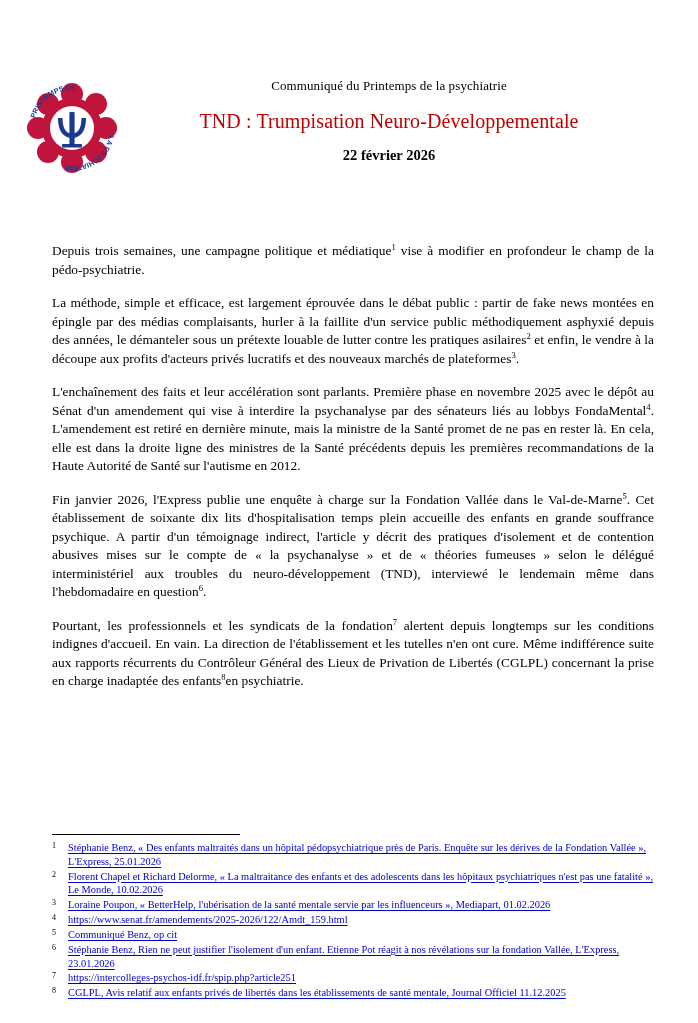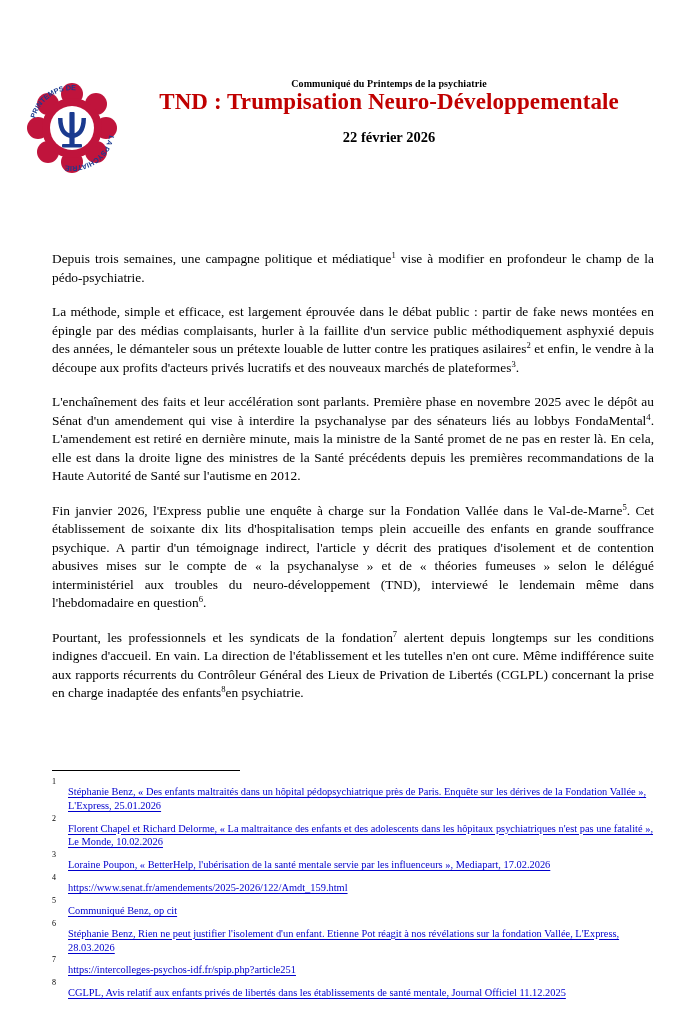--- a/index.html
+++ b/index.html
@@ -37,45 +37,45 @@
     top: 82px;
     width: 92px;
     height: 92px;
   }
   .logo svg { display: block; }
 
   .title-block {
     text-align: center;
   }
   .comm-title {
-    font-size: 10px;
-    font-weight: bold;
+    font-size: 13px;
+    font-weight: normal;
     letter-spacing: 0.1px;
-    margin: 0 0 0 0;
+    margin: 0 0 16px 0;
     color: #000;
   }
   .main-title {
-    font-size: 23px;
-    font-weight: bold;
+    font-size: 20px;
+    font-weight: normal;
     color: #c00000;
     margin: 0 0 14px 0;
     letter-spacing: 0.1px;
   }
   .doc-date {
     font-size: 14.5px;
     font-weight: bold;
     margin: 0;
   }
 
   
   .body-text {
     padding: 26px 44px 0 52px;
   }
   .body-text p {
-    margin: 16px 0 15px 0;
+    margin: 8px 0 15px 0;
     text-align: justify;
     font-size: 13.4px;
     line-height: 1.38;
     text-indent: 0;
   }
   sup {
     font-size: 8.6px;
     vertical-align: super;
     line-height: 0;
   }
@@ -105,21 +105,20 @@
     flex: 0 0 16px;
     font-size: 8px;
     vertical-align: super;
     padding-top: 0px;
   }
   .fn-text {
     flex: 1 1 auto;
     color: #0000cc;
     text-decoration: underline;
     text-underline-offset: 1.5px;
-    margin-top: 8px;
   }
 </style>
 </head>
 <body>
 
 <div class="page">
 
   <div class="header">
 
     <div class="logo">
@@ -176,33 +175,33 @@
         <div class="fn-item">
           <div class="fn-num">1</div>
           <div class="fn-text">Stéphanie Benz, « Des enfants maltraités dans un hôpital pédopsychiatrique près de Paris. Enquête sur les dérives de la Fondation Vallée », L'Express, 25.01.2026</div>
         </div>
         <div class="fn-item">
           <div class="fn-num">2</div>
           <div class="fn-text">Florent Chapel et Richard Delorme, « La maltraitance des enfants et des adolescents dans les hôpitaux psychiatriques n'est pas une fatalité », Le Monde, 10.02.2026</div>
         </div>
         <div class="fn-item">
           <div class="fn-num">3</div>
-          <div class="fn-text">Loraine Poupon, « BetterHelp, l'ubérisation de la santé mentale servie par les influenceurs », Mediapart, 17.02.2026</div>
+          <div class="fn-text">Loraine Poupon, « BetterHelp, l'ubérisation de la santé mentale servie par les influenceurs », Mediapart, 01.02.2026</div>
         </div>
         <div class="fn-item">
           <div class="fn-num">4</div>
           <div class="fn-text">https://www.senat.fr/amendements/2025-2026/122/Amdt_159.html</div>
         </div>
         <div class="fn-item">
           <div class="fn-num">5</div>
           <div class="fn-text">Communiqué Benz, op cit</div>
         </div>
         <div class="fn-item">
           <div class="fn-num">6</div>
-          <div class="fn-text">Stéphanie Benz, Rien ne peut justifier l'isolement d'un enfant. Etienne Pot réagit à nos révélations sur la fondation Vallée, L'Express, 28.03.2026</div>
+          <div class="fn-text">Stéphanie Benz, Rien ne peut justifier l'isolement d'un enfant. Etienne Pot réagit à nos révélations sur la fondation Vallée, L'Express, 23.01.2026</div>
         </div>
         <div class="fn-item">
           <div class="fn-num">7</div>
           <div class="fn-text">https://intercolleges-psychos-idf.fr/spip.php?article251</div>
         </div>
         <div class="fn-item">
           <div class="fn-num">8</div>
           <div class="fn-text">CGLPL, Avis relatif aux enfants privés de libertés dans les établissements de santé mentale, Journal Officiel 11.12.2025</div>
         </div>
       </div>

